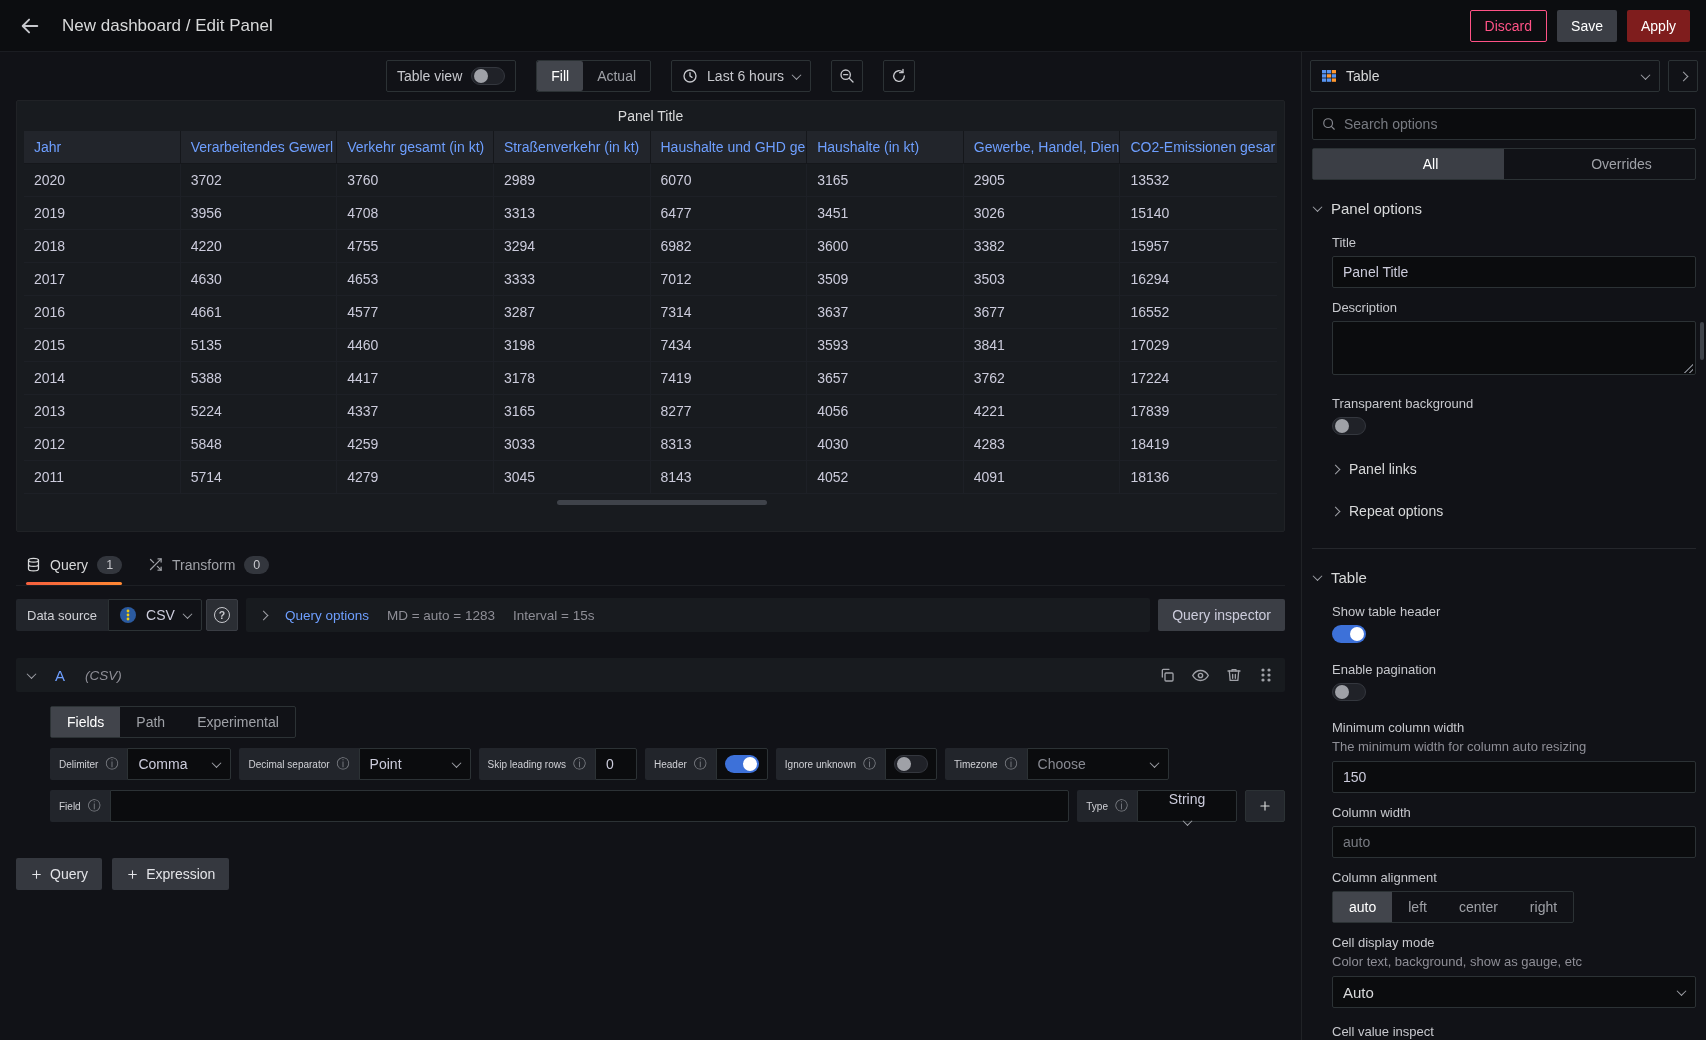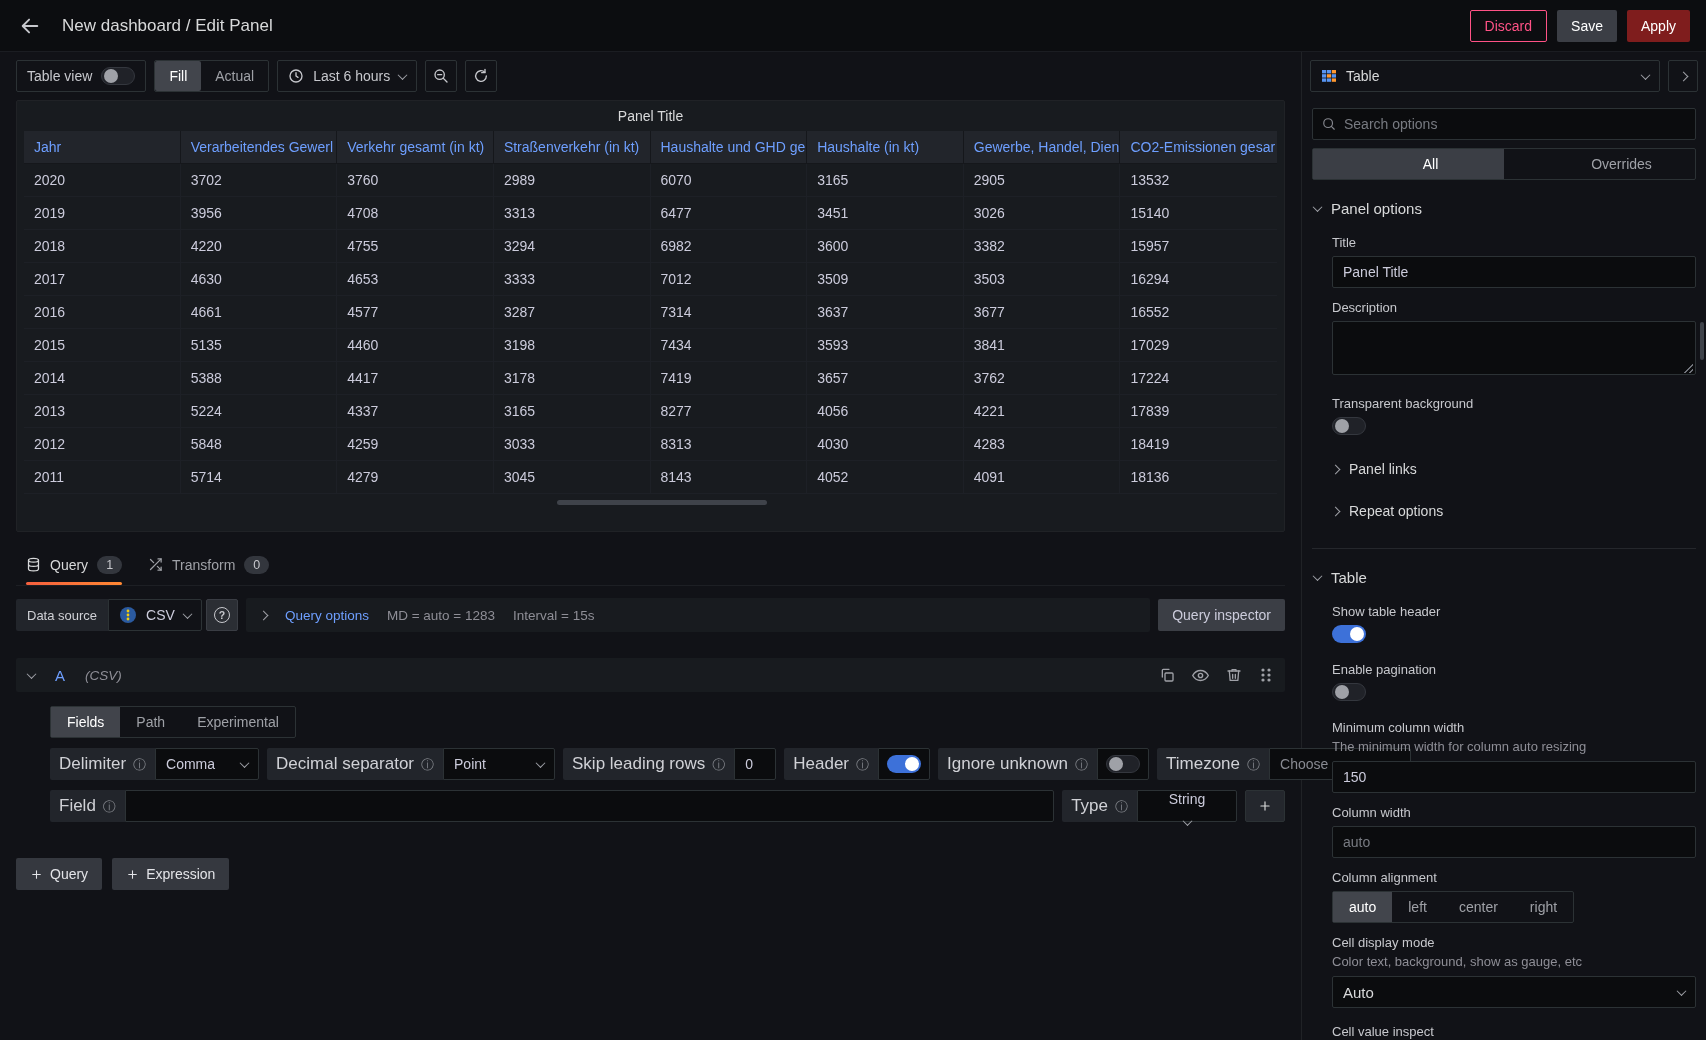--- a/index.html
+++ b/index.html
@@ -20,21 +20,21 @@
   .btn-destructive { border:1px solid #ff5286; color:#ff5286; background:transparent;text-align:center; }
   .btn-secondary { background:#3b3e45; color:#ffffff; }
   .btn-primary { background:#7f1d1d; color:#ffffff; }
 
   
   .main { display:flex; height:988px; }
   .left-pane { width:1302px; border-right:1px solid #202226; padding:0 16px; position:relative; }
   .options-pane { flex:1; position:relative; }
 
   
-  .left-toolbar { height:48px; display:flex; align-items:center; justify-content:flex-start; gap:8px; }
+  .left-toolbar { height:48px; display:flex; align-items:center; justify-content:center; gap:20px; }
   .ctrl-box { height:32px; border:1px solid #2c3235; background:#111217; border-radius:2px;
     display:inline-flex; align-items:center; padding:0 10px; gap:9px; font-size:14px;
     font-weight:500; color:#c7c8cd; cursor:pointer; }
   .icon-btn { width:32px; padding:0; justify-content:center; }
   .seg-group { display:inline-flex; height:32px; border:1px solid #2c3235; background:#111217; border-radius:2px; }
   .seg { padding:0 14px; line-height:30px; font-size:14px; color:#9fa1a7; cursor:pointer; border-radius:2px; }
   .seg.active { background:#42454c; color:#ffffff; font-weight:500; }
 
   
   .viz-panel { background:#181b1f; border:1px solid #202226; border-radius:2px; height:432px; position:relative; }
@@ -85,21 +85,21 @@
   .qh-icons > span { cursor:pointer; display:flex; align-items:center; }
   .qcard-body { padding:14px 0 0 34px; }
 
   .subtabs { display:inline-flex; border:1px solid #2c3235; border-radius:2px; background:#111217; }
   .subtab { padding:0 16px; height:30px; line-height:30px; font-size:14px; color:#9fa1a7; cursor:pointer; }
   .subtab.active { background:#41444b; color:#ffffff; font-weight:500; }
 
   .inline-row { display:flex; gap:8px; margin-top:10px; align-items:center; }
   .ifield { display:flex; }
   .ilabel { background:#22252b; height:32px; display:flex; align-items:center; gap:7px; padding:0 9px;
-    font-size:17px; font-weight:500; color:#d0d1d6; border-radius:2px 0 0 2px; white-space:nowrap; }
+    font-size:10px; font-weight:500; color:#d0d1d6; border-radius:2px 0 0 2px; white-space:nowrap; }
   .icontrol { background:#0b0c0e; border:1px solid #2c3235; height:32px; display:flex;
     align-items:center; padding:0 10px; font-size:14px; color:#ccccdc; border-radius:0 2px 2px 0; }
   .sel { justify-content:space-between; gap:12px; cursor:pointer; }
   .placeholder-text { color:#888a92; }
   .toggle-box { width:52px; justify-content:center; }
   input.flat { background:transparent; border:none; outline:none; color:#ccccdc; font-size:14px;
     font-family:inherit; width:100%; }
   .num-box { width:42px; }
   .field-input-box { flex:1; }
   .add-btn { width:40px; height:32px; background:#24272d; border:1px solid #2c3235; border-radius:2px;

